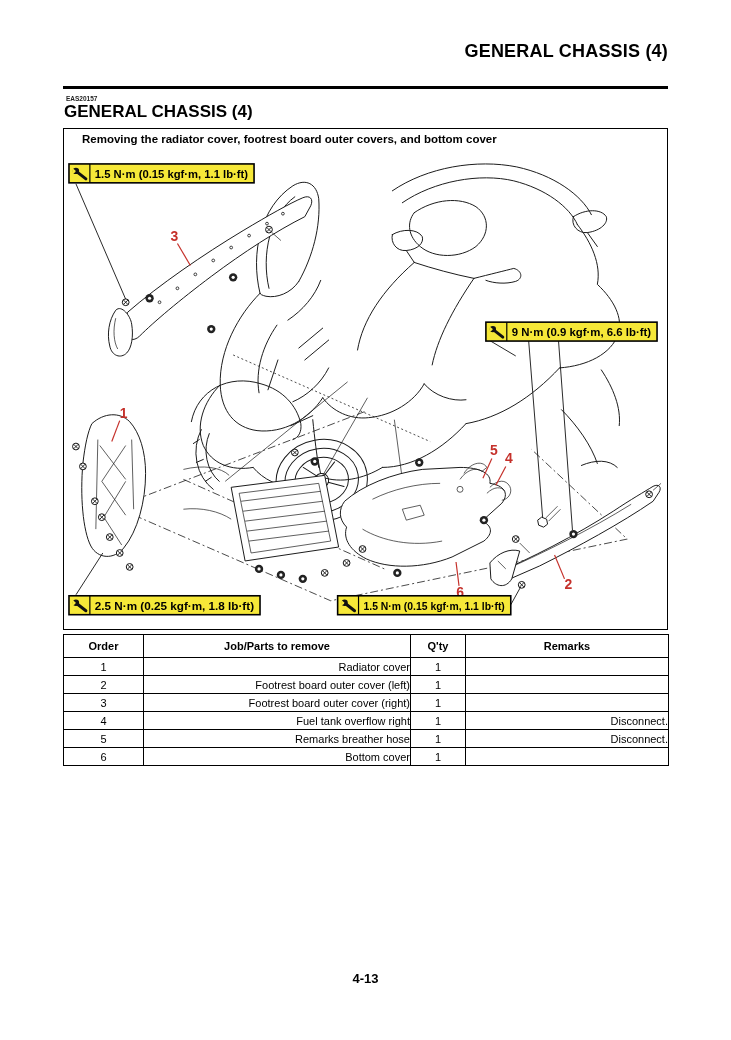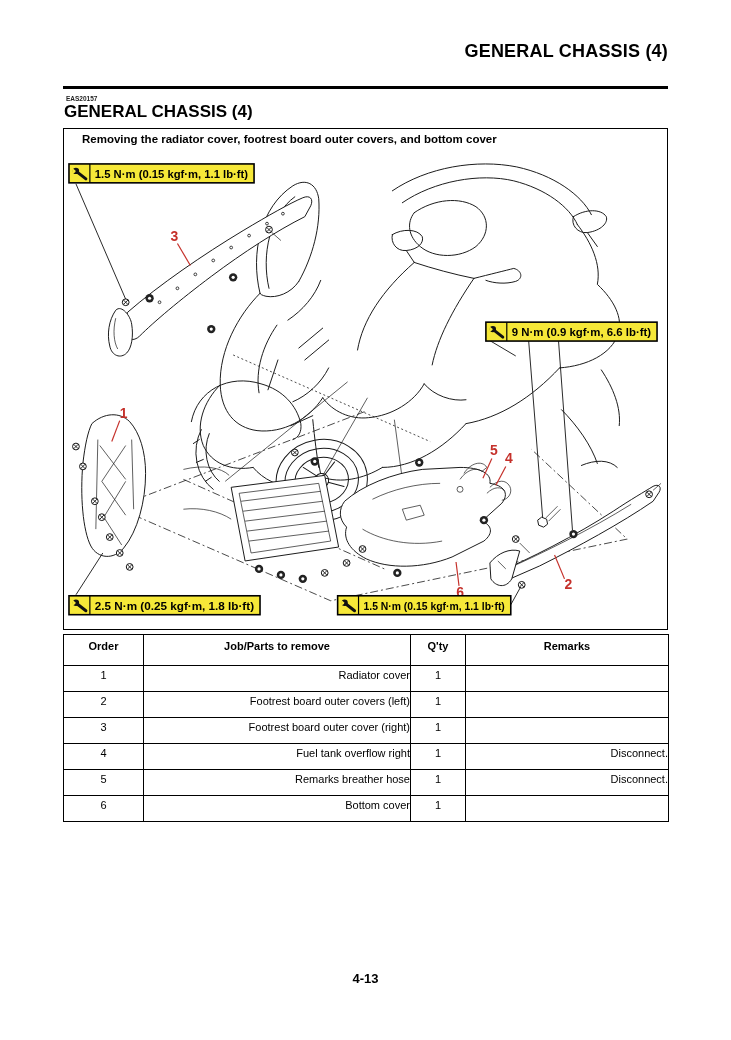--- a/index.html
+++ b/index.html
@@ -7,21 +7,21 @@
         font-family:"Liberation Sans", sans-serif;color:#000;}
   .running-title{position:absolute;top:41px;right:63px;font-size:18px;font-weight:bold;letter-spacing:.2px;}
   .header-rule{position:absolute;top:86px;left:63px;width:605px;height:2.5px;background:#000;}
   .eas-code{position:absolute;top:95px;left:66px;font-size:6.5px;font-weight:bold;color:#222;}
   .section-title{position:absolute;top:102px;left:64px;margin:0;font-size:17px;font-weight:bold;}
   .figure-box{position:absolute;top:128px;left:63px;width:605px;height:502px;border:1.5px solid #000;box-sizing:border-box;}
   .figure-caption{position:absolute;top:4px;left:18px;font-size:11.5px;font-weight:bold;}
   .diagram{position:absolute;top:22px;left:0px;}
   .parts-table{position:absolute;top:634px;left:63px;width:605px;border-collapse:collapse;table-layout:fixed;
                font-size:11px;}
-  .parts-table td{border:1px solid #000;padding:0 0 8px 0;height:17px;vertical-align:middle;}
+  .parts-table td{border:1px solid #000;padding:0 0 0 0;height:17px;vertical-align:middle;}
   .parts-table tr.hdr td{height:22px;font-weight:bold;text-align:center;}
   .parts-table td.c{text-align:center;}
   .parts-table td.l{padding-left:8px;text-align:right;}
   .page-number{position:absolute;top:971px;left:0;width:731px;text-align:center;font-size:13px;font-weight:bold;}
   svg text{font-family:"Liberation Sans", sans-serif;}
   .ln{stroke:#1a1a1a;stroke-width:1;fill:none;stroke-linecap:round;stroke-linejoin:round;}
   .thin{stroke:#1a1a1a;stroke-width:.7;fill:none;}
   .dashdot{stroke:#1a1a1a;stroke-width:.8;fill:none;stroke-dasharray:8 3 2 3;}
   .dotted{stroke:#1a1a1a;stroke-width:.8;fill:none;stroke-dasharray:2 2.5;}
   .part{stroke:#1a1a1a;stroke-width:1;fill:#fff;stroke-linejoin:round;}
@@ -261,21 +261,21 @@
       <td>Remarks</td>
     </tr>
     <tr>
       <td class="c">1</td>
       <td class="l">Radiator cover</td>
       <td class="c">1</td>
       <td class="l"></td>
     </tr>
     <tr>
       <td class="c">2</td>
-      <td class="l">Footrest board outer covers (left)</td>
+      <td class="l">Footrest board outer cover (left)</td>
       <td class="c">1</td>
       <td class="l"></td>
     </tr>
     <tr>
       <td class="c">3</td>
       <td class="l">Footrest board outer cover (right)</td>
       <td class="c">1</td>
       <td class="l"></td>
     </tr>
     <tr>

